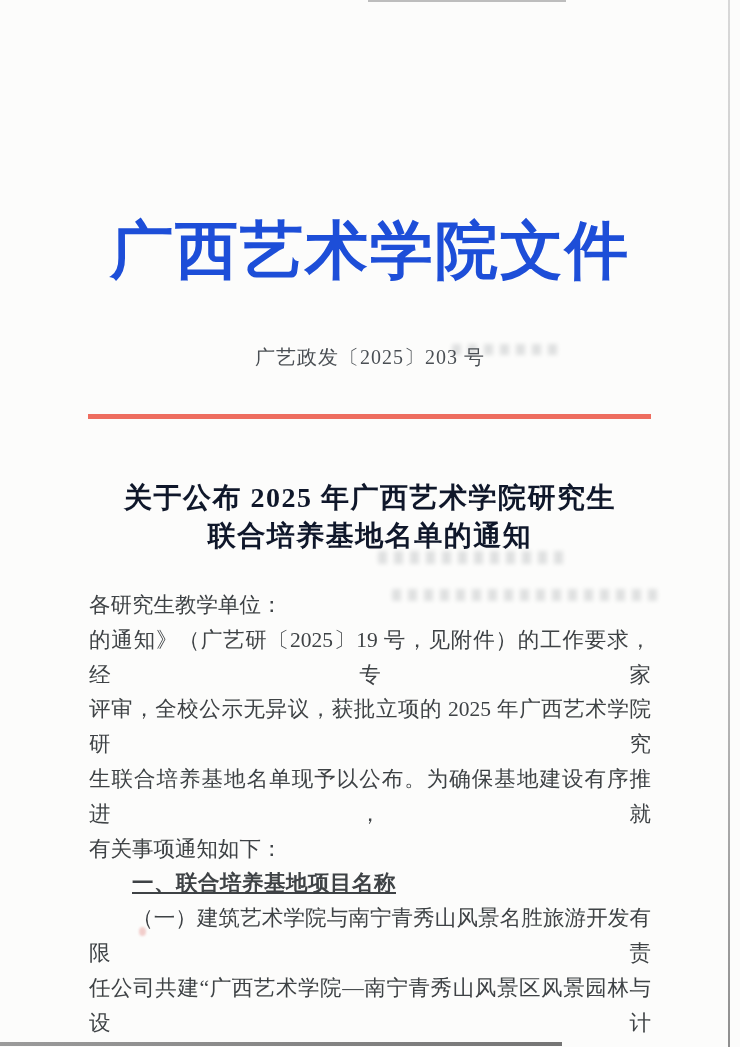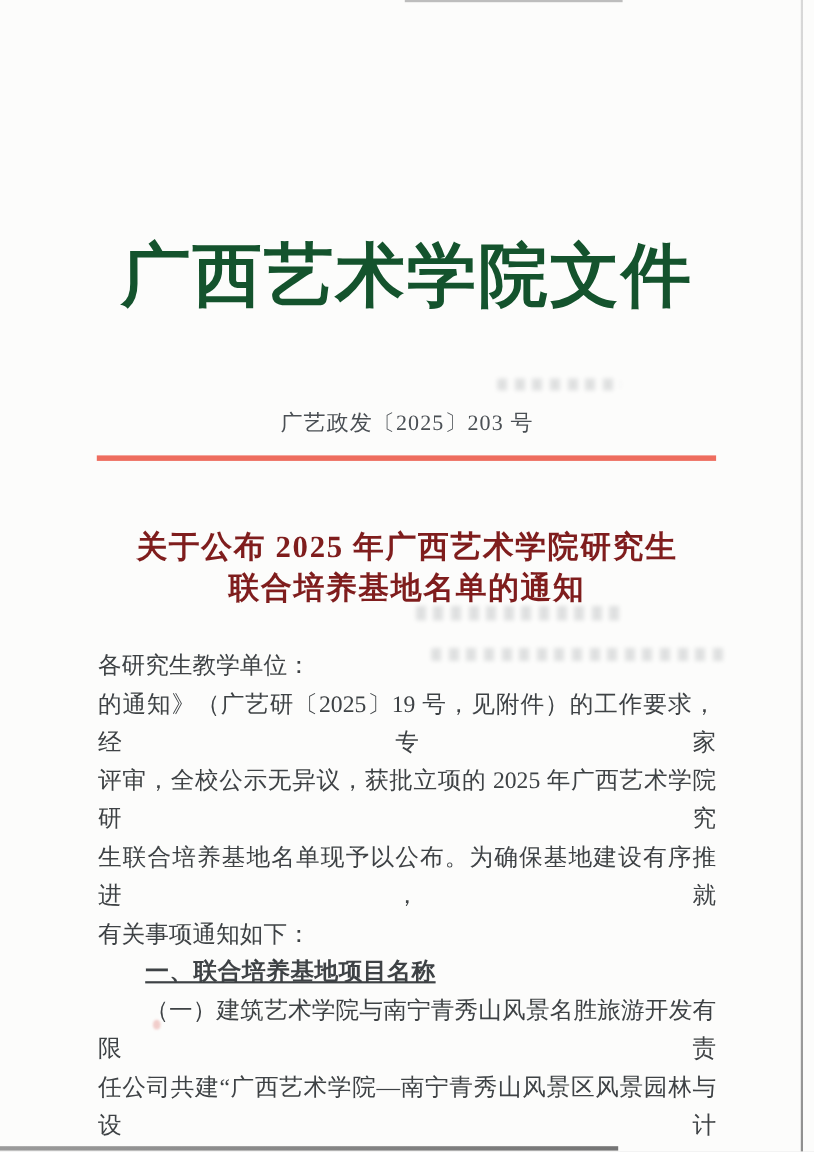--- a/index.html
+++ b/index.html
@@ -67,21 +67,21 @@
     width: 740px;
     text-align: center;
     font-size: 63px;
     line-height: 78px;
     font-weight: bold;
     letter-spacing: 2px;
     font-family: "Liberation Serif", "DejaVu Serif", serif;
   }
   .doc-number {
     position: absolute;
-    top: 370px; left: 0;
+    top: 342px; left: 0;
     width: 740px;
     text-align: center;
     font-size: 20px;
     line-height: 30px;
     letter-spacing: 1px;
     color: #4a4f54;
   }
   .red-rule {
     position: absolute;
     top: 414px; left: 88px;
@@ -91,21 +91,21 @@
   
   .doc-title {
     position: absolute;
     top: 479px; left: 0;
     width: 740px;
     text-align: center;
     font-weight: bold;
     font-size: 28px;
     line-height: 38px;
     letter-spacing: 1.5px;
-    color: #7f1d1d;
+    color: #0f172a;
     font-family: "Liberation Serif", "DejaVu Serif", serif;
   }
 
   
   .body-block {
     position: absolute;
     top: 588px; left: 89px;
     width: 562px;
     font-size: 21.5px;
     line-height: 34.8px;
@@ -131,21 +131,21 @@
 <div class="page">
 
   <div class="edge-top"></div>
   <div class="edge-right"></div>
   <div class="edge-bottom"></div>
   <div class="smudge s1"></div>
   <div class="smudge s2"></div>
   <div class="smudge s3"></div>
   <div class="speck"></div>
 
-  <div class="org-title" style="color: #14532d;">广西艺术学院文件</div>
+  <div class="org-title" style="color: #1d4ed8;">广西艺术学院文件</div>
 
   <div class="doc-number">广艺政发〔2025〕203 号</div>
 
   <div class="red-rule" style="background: rgb(238, 109, 95);"></div>
 
   <div class="doc-title">
     <div>关于公布 2025 年广西艺术学院研究生</div>
     <div>联合培养基地名单的通知</div>
   </div>
 

